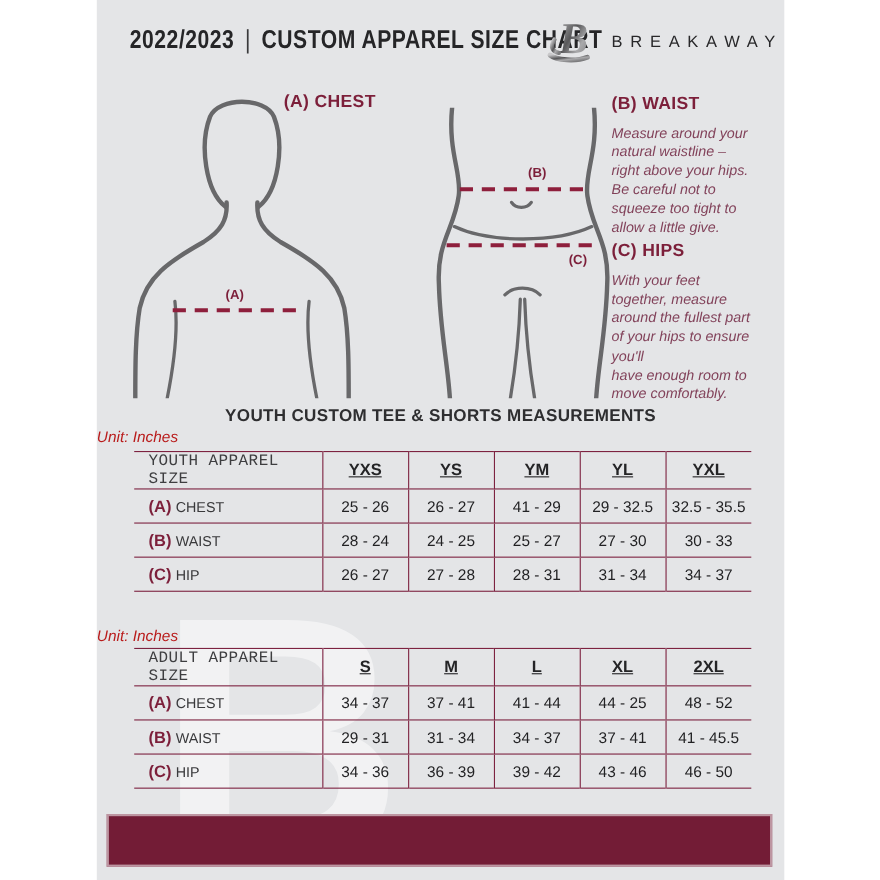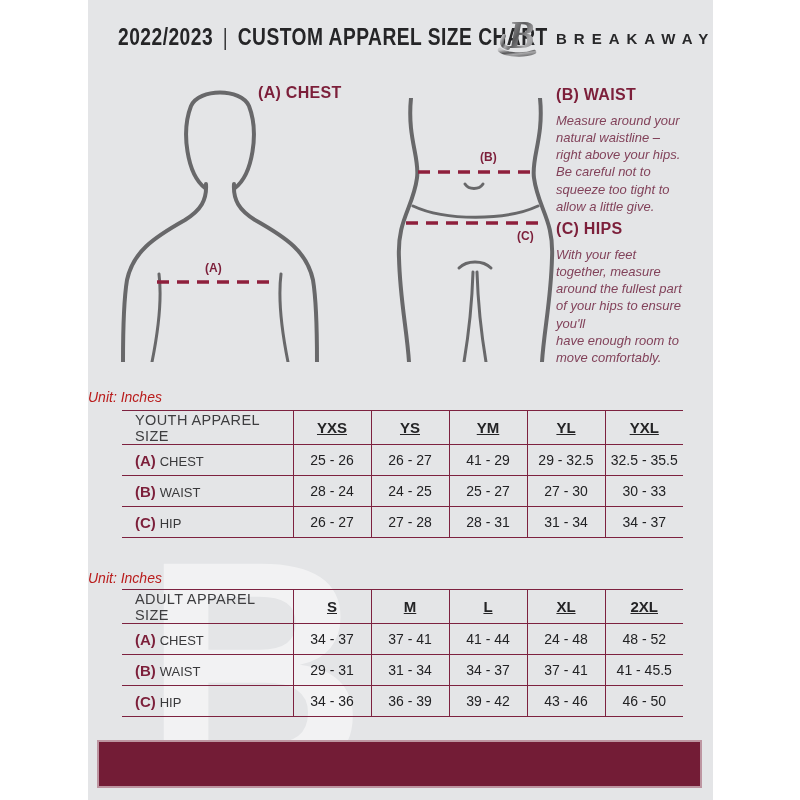--- a/index.html
+++ b/index.html
@@ -11,21 +11,21 @@
   .watermark { position:absolute; left:55px; top:530px; font-size:310px; font-weight:bold;
     color:rgba(255,255,255,0.5); line-height:0.9; z-index:0; letter-spacing:-10px; }
 
   .layer { position:absolute; inset:0; z-index:1; }
 
   
   .hdr-title { position:absolute; left:30px; top:26px; font-size:20px; font-weight:bold; color:#252527;
     letter-spacing:0.5px; transform:scale(0.96,1.18); transform-origin:left center; white-space:nowrap; }
   .hdr-sep { margin:0 10px; font-weight:normal; color:#3a3a3c; }
   .logo { position:absolute; left:408px; top:12px; }
-  .brand { position:absolute; left:468px; top:30px; font-size:15px; font-weight:bold; color:#28282a; letter-spacing:7px; }
+  .brand { position:absolute; left:468px; top:30px; font-size:15px; font-weight:normal; color:#28282a; letter-spacing:7px; }
 
   
   .fig { position:absolute; }
   .guide-block { position:absolute; }
   .guide-head { font-size:16px; font-weight:bold; color:#7c1f3a; letter-spacing:0.3px; margin-bottom:8px; }
   .guide-text { font-size:13px; font-style:italic; color:#82425a; line-height:1.32; white-space:pre-line; }
   .fig-label { position:absolute; font-size:12px; font-weight:bold; color:#7c1f3a; z-index:2; }
 
   
   .tbl-title { position:absolute; width:100%; text-align:center; font-size:15.5px; font-weight:bold;
@@ -33,21 +33,21 @@
   .tbl-unit { position:absolute; width:100%; text-align:left; font-size:14px; font-style:italic; color:#b91c1c; }
   table { position:absolute; left:34px; width:561px; border-collapse:collapse; table-layout:fixed; }
   col.c-label { width:171px; } col.c-size { width:78px; }
   tr { border-top:1.5px solid #7d2240; }
   tr.last { border-bottom:1.5px solid #7d2240; }
   td { border-left:1.5px solid #7d2240; text-align:center; vertical-align:middle;
     font-size:14px; color:#222224; height:31px; }
   td:first-child { border-left:none; text-align:left; padding-left:13px; }
   tr.head td { height:34px; }
   td.size-h { font-weight:bold; font-size:15px; color:#242426;text-decoration:underline; }
-  td.tbl-corner { font-size:14.5px; color:#3e3e40; letter-spacing:0.4px; }
+  td.tbl-corner { font-size:14.5px; color:#3e3e40; letter-spacing:0.4px;font-family:Liberation Mono, monospace; }
   .row-prefix { font-weight:bold; color:#7c1f3a; font-size:15px; }
   .row-label { color:#39393b; font-size:13px; }
 
   
   .footer-bar { position:absolute; left:9px; top:740px; width:605px; height:48px;
     background:#731c36; border:2px solid rgba(214,190,198,0.75); z-index:2; }
 
   svg .outline { fill:none; stroke:#68686a; stroke-width:4; stroke-linecap:round; }
   svg .thin { fill:none; stroke:#68686a; stroke-width:3; stroke-linecap:round; }
   svg .dash { fill:none; stroke:#8e1f3c; stroke-width:3.6; stroke-dasharray:12 8; }
@@ -121,20 +121,21 @@
         <div class="guide-head">(C) HIPS</div>
         <div class="guide-text">With your feet
 together, measure
 around the fullest part
 of your hips to ensure
 you'll
 have enough room to
 move comfortably.</div>
       </div>
 
+      <div class="tbl-title" style="top:370px;">YOUTH CUSTOM TEE &amp; SHORTS MEASUREMENTS</div>
       <div class="tbl-unit" style="top:389px;">Unit: Inches</div>
       <table style="top:410px;">
         <colgroup>
             <col class="c-label">
             <col class="c-size">
             <col class="c-size">
             <col class="c-size">
             <col class="c-size">
             <col class="c-size">
           </colgroup>
@@ -191,21 +192,21 @@
           <td class="size-h">M</td>
           <td class="size-h">L</td>
           <td class="size-h">XL</td>
           <td class="size-h">2XL</td>
         </tr>
         <tr>
           <td><span class="row-prefix">(A)</span> <span class="row-label">CHEST</span></td>
           <td>34 - 37</td>
           <td>37 - 41</td>
           <td>41 - 44</td>
-          <td>24 - 48</td>
+          <td>44 - 25</td>
           <td>48 - 52</td>
         </tr>
         <tr>
           <td><span class="row-prefix">(B)</span> <span class="row-label">WAIST</span></td>
           <td>29 - 31</td>
           <td>31 - 34</td>
           <td>34 - 37</td>
           <td>37 - 41</td>
           <td>41 - 45.5</td>
         </tr>

